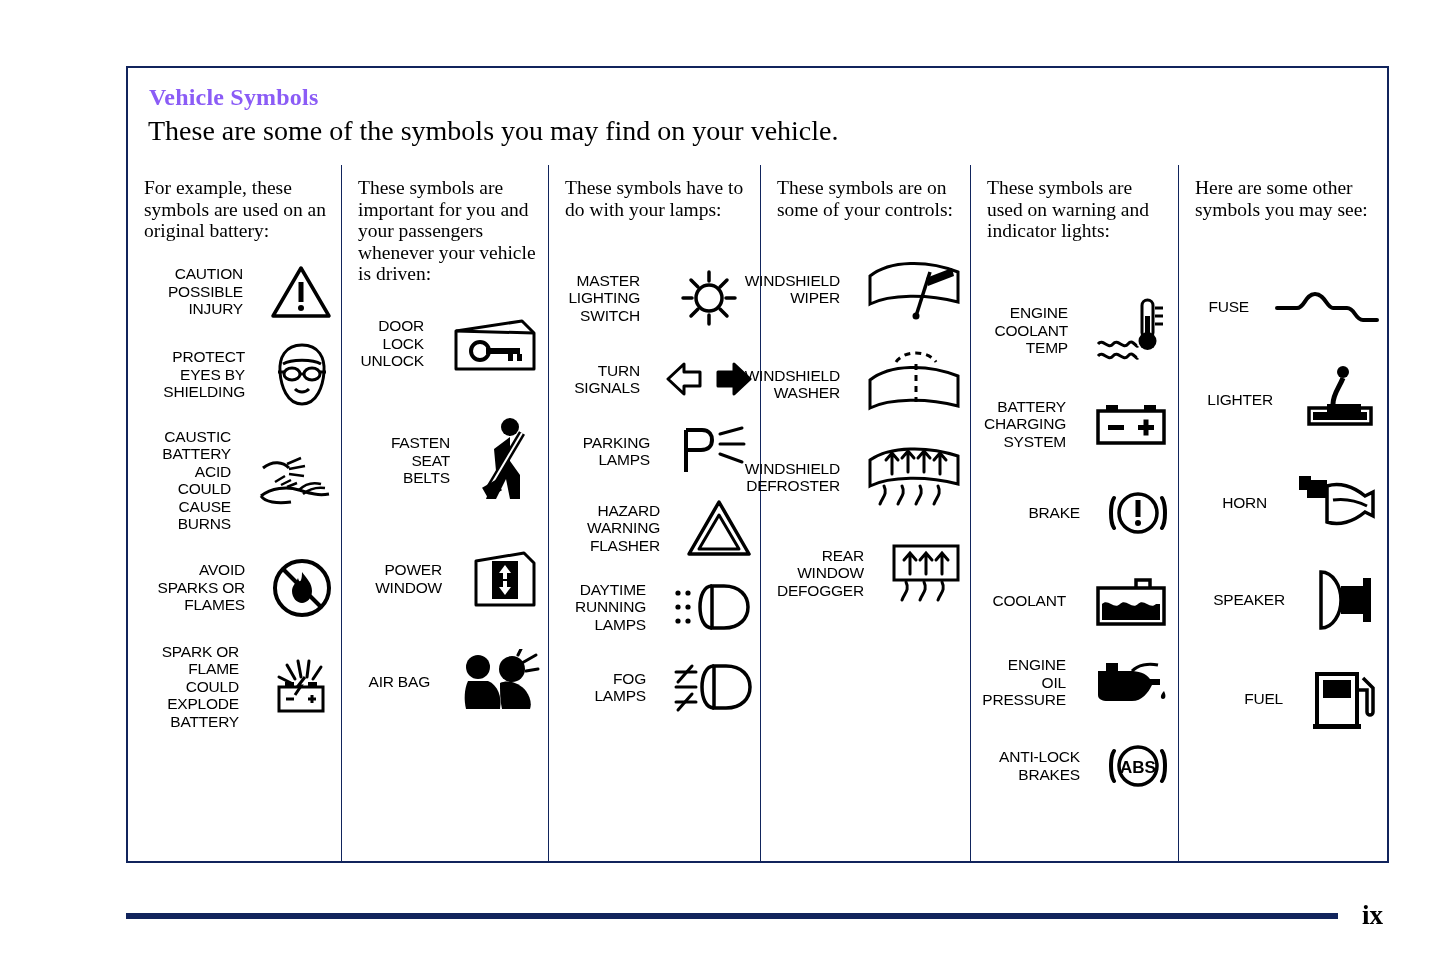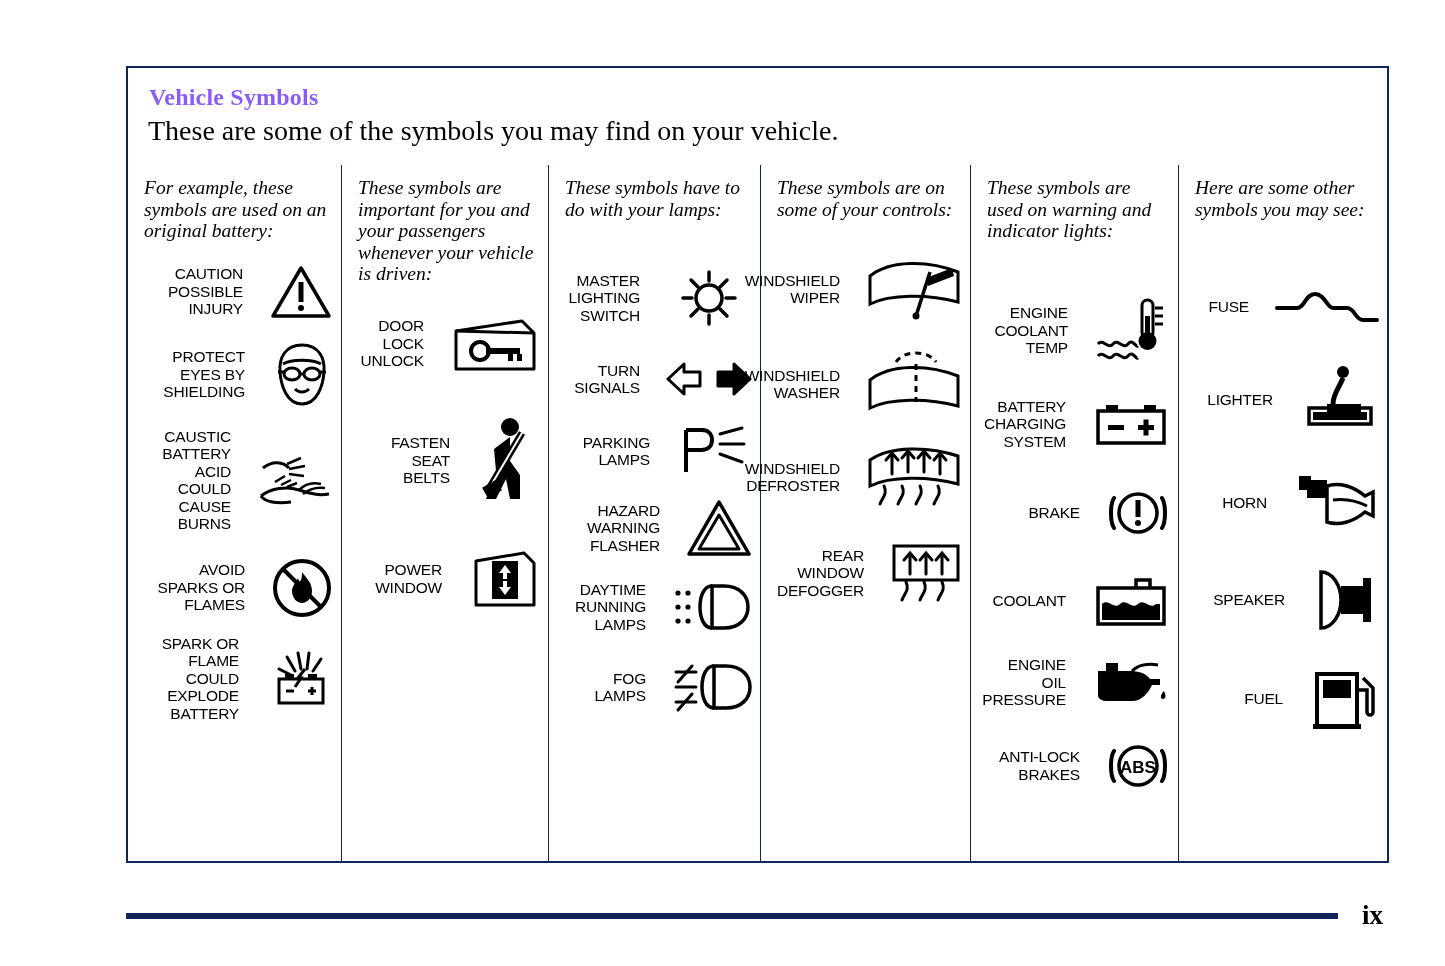--- a/index.html
+++ b/index.html
@@ -65,21 +65,20 @@
   .c2 { width: 207px; }
   .c3 { width: 212px; }
   .c4 { width: 210px; }
   .c5 { width: 208px; }
   .c6 { width: 208px; border-right: none; }
 
   .colhead {
     font-size: 19.5px;
     line-height: 21.5px;
     color: #000;
-    font-style: italic;
   }
 
   .row {
     display: flex;
     align-items: center;
     justify-content: flex-end;
     gap: 26px;
     margin-top: 14px;
   }
   .lbl {
@@ -180,21 +179,21 @@
         <div class="lbl">AVOID
 SPARKS OR
 FLAMES</div>
         <svg class="ico" width="62" height="62" viewBox="0 0 62 62">
           <circle cx="31" cy="31" r="27" fill="none" stroke="#000" stroke-width="4"></circle>
           <path d="M31 15 C36 22 41 26 41 34 C41 41 36 46 31 46 C26 46 21 41 21 34 C21 29 25 26 27 21 C28 26 31 26 31 15 Z" fill="#000"></path>
           <line x1="11" y1="11" x2="51" y2="51" stroke="#000" stroke-width="4"></line>
         </svg>
       </div>
 
-      <div class="row" style="margin-top:16px">
+      <div class="row" style="margin-top:24px">
         <div class="lbl">SPARK OR
 FLAME
 COULD
 EXPLODE
 BATTERY</div>
         <svg class="ico" width="68" height="62" viewBox="0 0 68 62">
           <rect x="14" y="32" width="44" height="24" fill="none" stroke="#000" stroke-width="3"></rect>
           <rect x="20" y="27" width="9" height="5" fill="#000"></rect>
           <rect x="43" y="27" width="9" height="5" fill="#000"></rect>
           <line x1="21" y1="44" x2="29" y2="44" stroke="#000" stroke-width="3"></line>
@@ -251,20 +250,34 @@
         <div class="lbl">POWER
 WINDOW</div>
         <svg class="ico" width="72" height="64" viewBox="0 0 72 64">
           <path d="M8 14 L56 6 L66 16 L66 58 L8 58 Z" fill="none" stroke="#000" stroke-width="3" stroke-linejoin="round"></path>
           <rect x="24" y="14" width="26" height="38" fill="#000"></rect>
           <path d="M37 18 L31 26 L35 26 L35 32 L39 32 L39 26 L43 26 Z" fill="#fff"></path>
           <path d="M37 48 L43 40 L39 40 L39 34 L35 34 L35 40 L31 40 Z" fill="#fff"></path>
         </svg>
       </div>
 
+      <div class="row" style="margin-top:38px">
+        <div class="lbl">AIR BAG</div>
+        <svg class="ico" width="84" height="66" viewBox="0 0 84 66">
+          <circle cx="22" cy="18" r="12" fill="#000"></circle>
+          <path d="M12 32 C8 40 8 52 10 60 L44 60 C46 48 42 36 32 32 Z" fill="#000"></path>
+          <circle cx="56" cy="20" r="13" fill="#000"></circle>
+          <path d="M44 34 C52 30 64 34 70 42 C74 48 76 54 74 60 L46 60 C44 52 44 42 44 34 Z" fill="#000"></path>
+          <g stroke="#000" stroke-width="3" stroke-linecap="round">
+            <line x1="66" y1="14" x2="80" y2="6"></line>
+            <line x1="70" y1="22" x2="82" y2="20"></line>
+            <line x1="62" y1="6" x2="66" y2="-2"></line>
+          </g>
+        </svg>
+      </div>
     </div>
 
     <div class="col c3">
       <div class="colhead">These symbols
 have to do with
 your lamps:</div>
 
       <div class="row" style="margin-top:44px">
         <div class="lbl">MASTER
 LIGHTING

